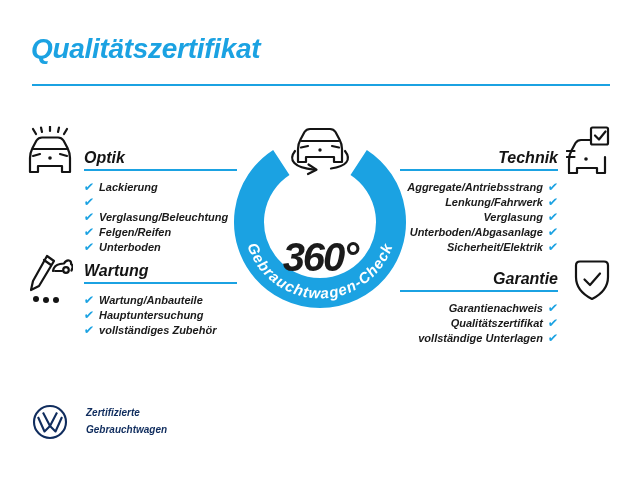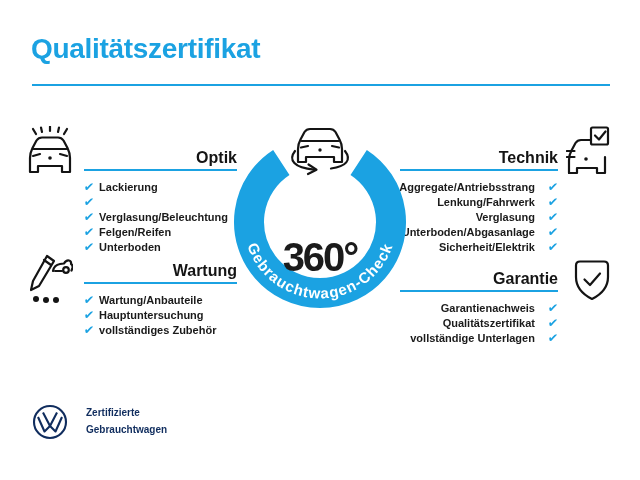--- a/index.html
+++ b/index.html
@@ -1,31 +1,31 @@
 <!DOCTYPE html>
 <html><head>
 <meta charset="utf-8">
 <style>
   html,body{margin:0;padding:0;background:#fff;}
   .canvas{position:relative;width:640px;height:480px;background:#ffffff;overflow:hidden;
-          font-family:"Liberation Sans","DejaVu Sans",sans-serif;}
+          font-family:"Liberation Sans","DejaVu Sans",sans-serif;font-style:italic;}
   .abs{position:absolute;}
 
   
   .page-title{left:31px;top:33px;font-size:28px;font-weight:bold;color:#1ba2e2;letter-spacing:-0.3px;}
   .title-rule{left:32px;top:84px;width:578px;height:2px;background:#1ba2e2;}
 
   
-  .sec{width:153px;text-align:right;}
+  .sec{width:153px;}
   .sec.right{width:158px;text-align:right;}
   .sec-label{font-size:16px;font-weight:bold;color:#141414;line-height:19px;}
   .sec-rule{height:2px;background:#1ba2e2;margin-top:2px;}
   .sec-items{margin-top:8px;}
   .row{display:flex;align-items:center;height:15px;font-size:11px;font-weight:bold;color:#1a1a1a;}
-  .sec.right .row{justify-content:flex-end;gap:8px;}
+  .sec.right .row{justify-content:flex-end;}
   .chk{color:#1ba2e2;font-size:12px;line-height:12px;transform:skewX(-6deg);}
   .sec .chk{margin-right:5px;}
   .sec.right .chk{margin-left:5px;margin-right:0;}
 
   
   .degree{left:258px;top:206px;width:124px;text-align:center;font-size:40px;font-weight:800;
           letter-spacing:-2px;color:#1b1b1b;margin-top:29px;}
 
   
   .brand-text{left:86px;top:404px;font-size:10px;font-weight:bold;color:#102d5e;line-height:17px;}

